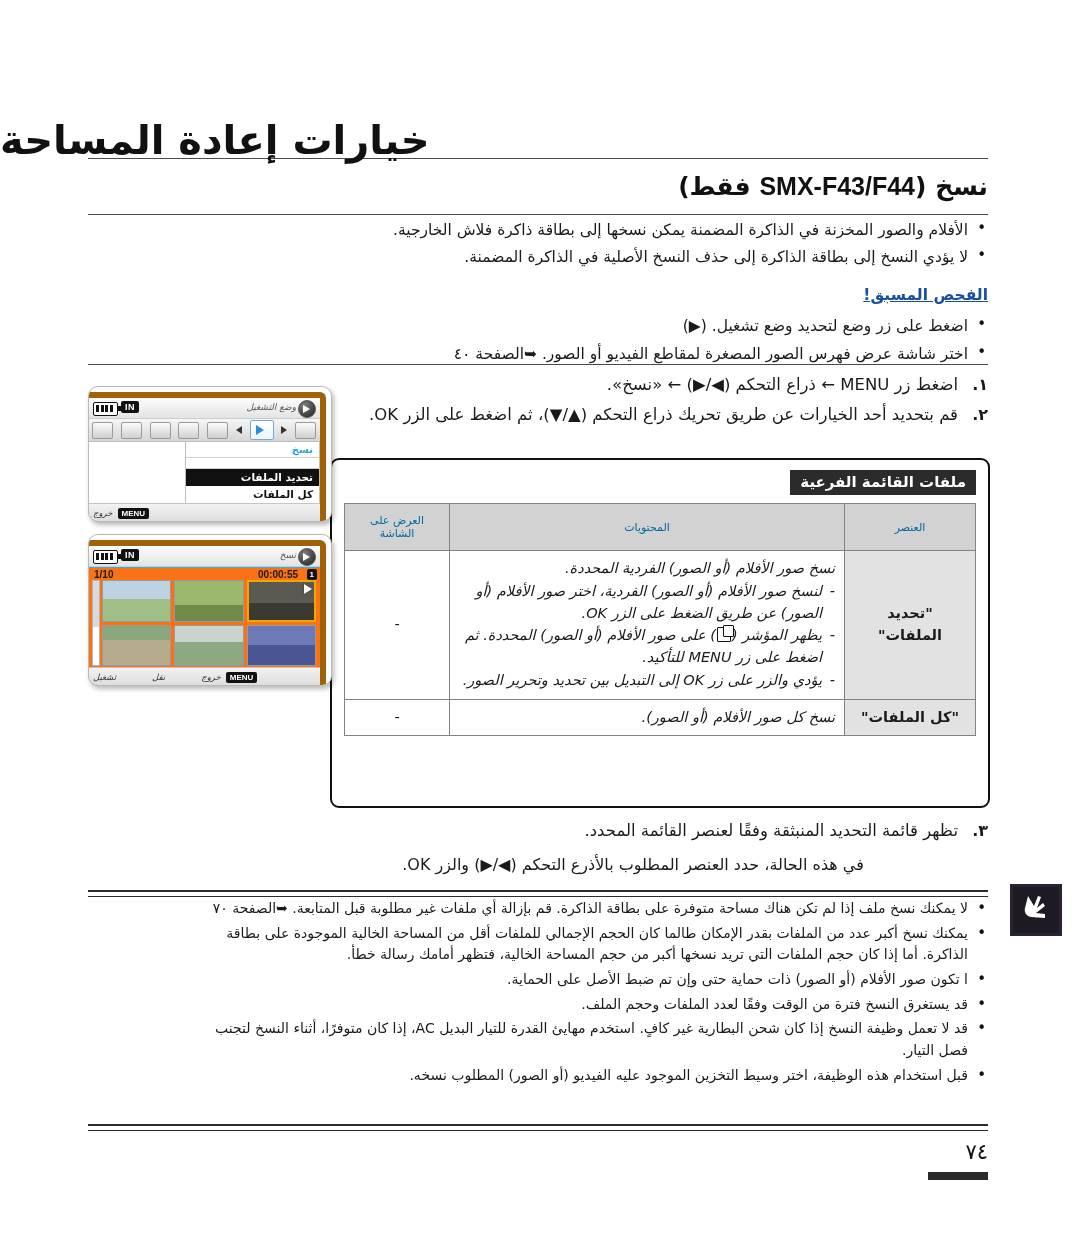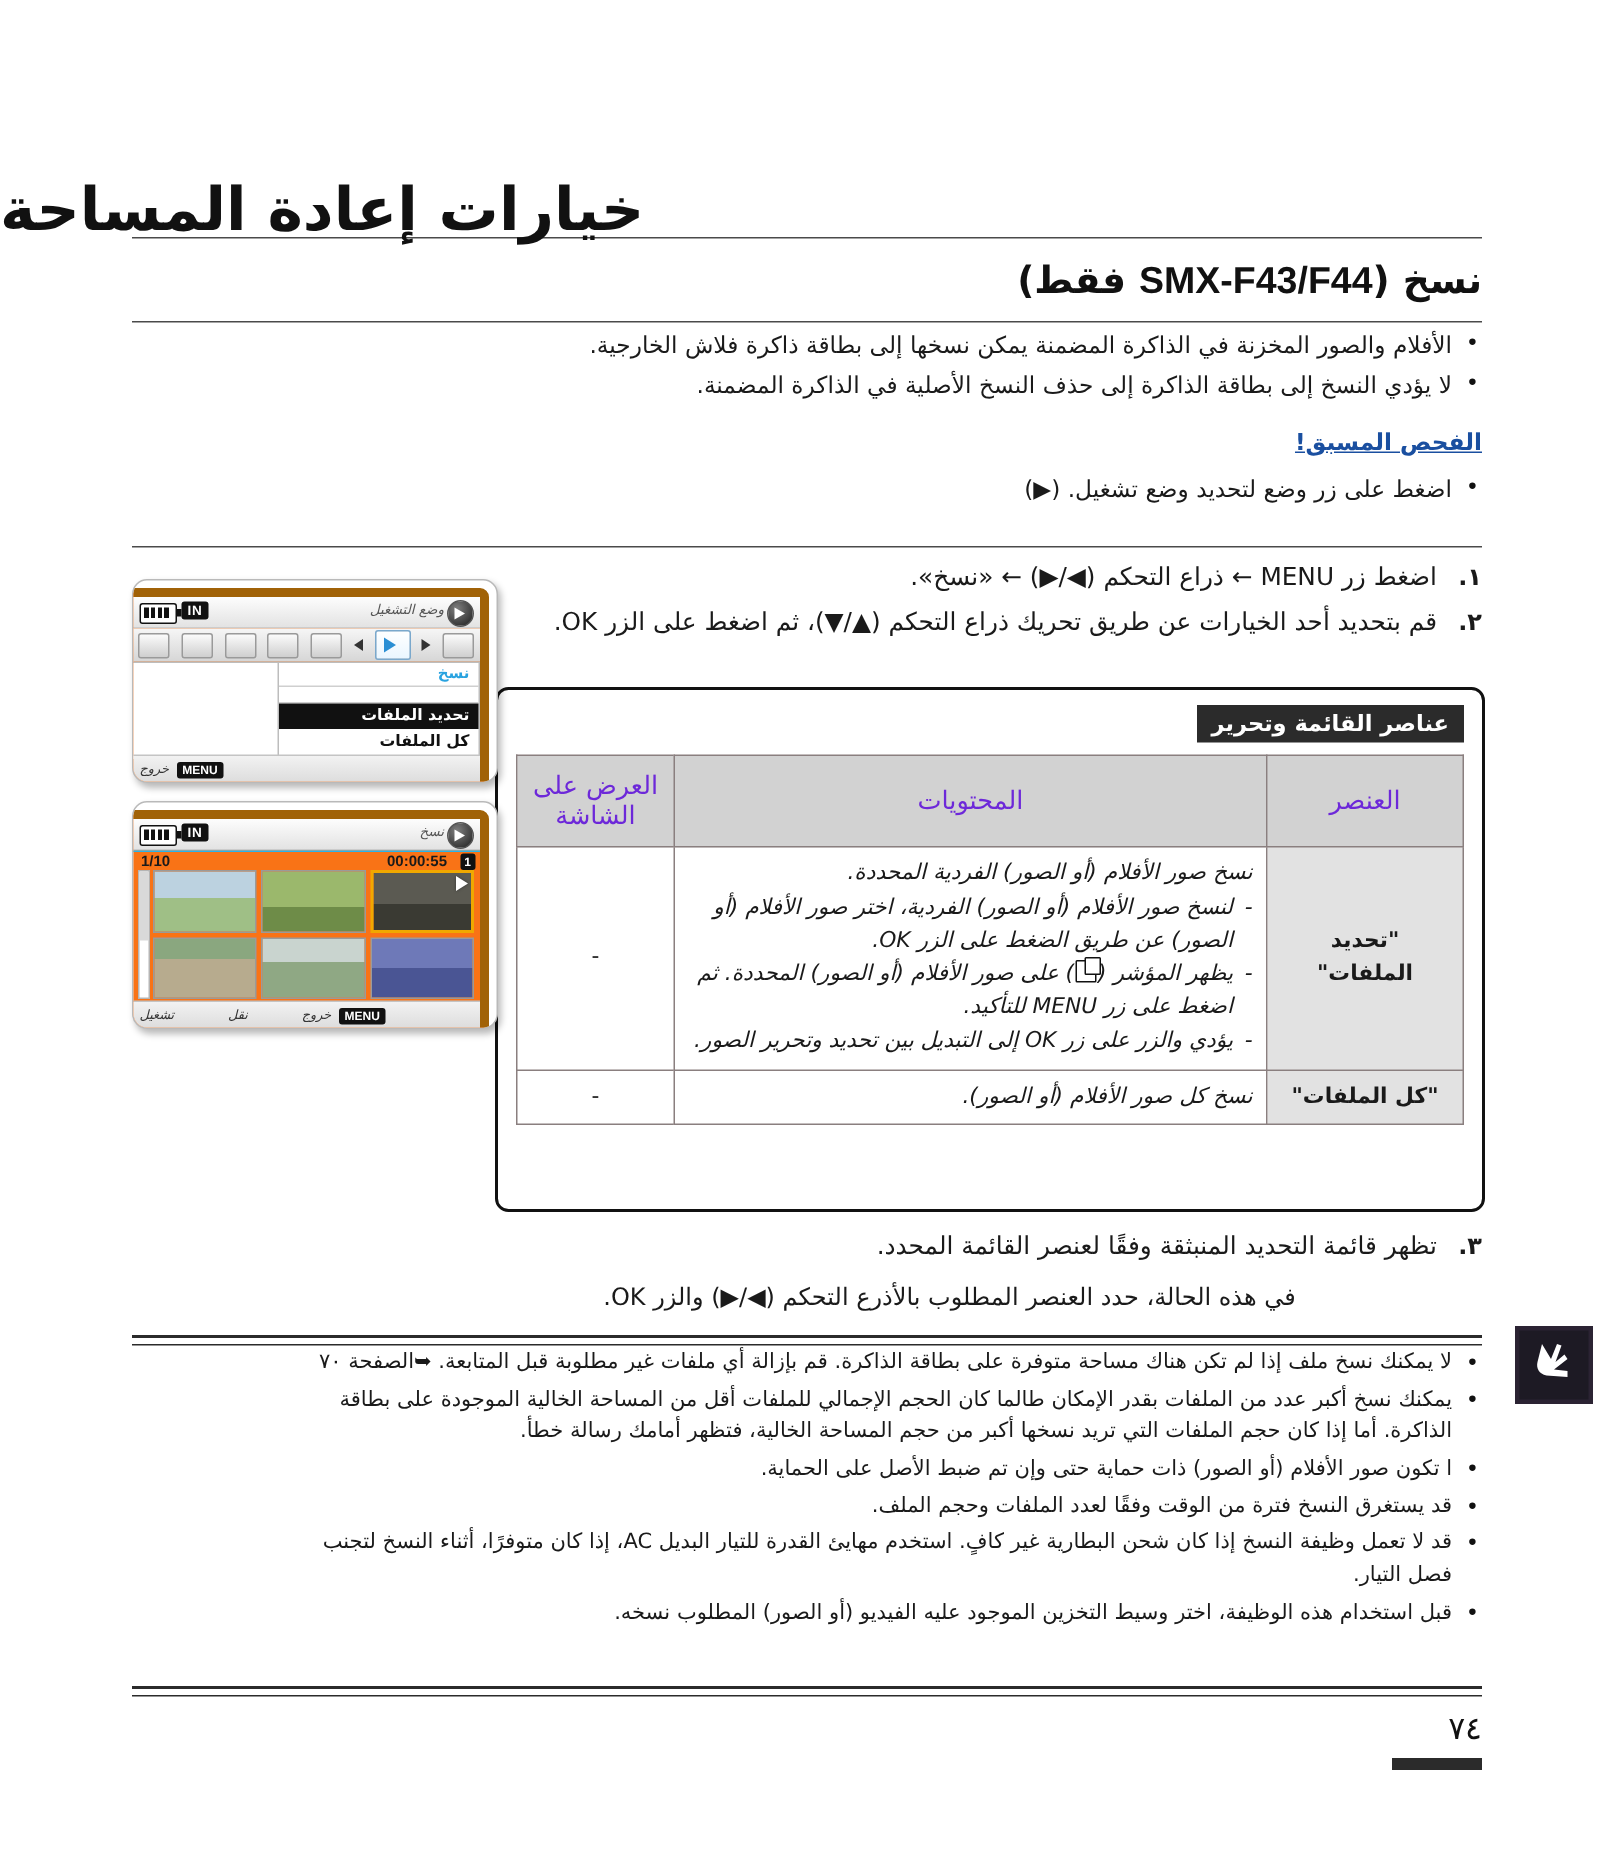--- a/index.html
+++ b/index.html
@@ -130,24 +130,24 @@
     width:100%;
     border-collapse:collapse;
     direction:rtl;
     table-layout:fixed;
     font-size:14.5px;
   }
   table.submenu th{
     background:#d2d2d2;
     border:1px solid #8a7f7f;
     font-weight:400;
-    font-size:17px;
+    font-size:11px;
     padding:10px 6px;
     text-align:center;
-    color:#6d28d9;
+    color:#0369a1;
   }
   table.submenu th.c-item{width:118px;}
   table.submenu th.c-screen{width:92px;}
   table.submenu td{
     border:1px solid #8a7f7f;
     padding:7px 9px;
     vertical-align:middle;
     line-height:1.5;
   }
   table.submenu td.item{
@@ -420,36 +420,37 @@
 
   <ul class="bl intro">
     <li>الأفلام والصور المخزنة في الذاكرة المضمنة يمكن نسخها إلى بطاقة ذاكرة فلاش الخارجية.</li>
     <li>لا يؤدي النسخ إلى بطاقة الذاكرة إلى حذف النسخ الأصلية في الذاكرة المضمنة.</li>
   </ul>
 
   <div class="precheck">الفحص المسبق!</div>
 
   <ul class="bl prereq">
     <li>اضغط على زر وضع لتحديد وضع تشغيل. (▶)</li>
+    <li>اختر شاشة عرض فهرس الصور المصغرة لمقاطع الفيديو أو الصور. ➥الصفحة ٤٠</li>
   </ul>
   <div class="rule-thin rule-under-prereq"></div>
 
   <ol class="steps steps-top">
     <li>
       <span class="num">١.</span>
       <span>اضغط زر MENU ← ذراع التحكم (◀/▶) ← «نسخ».</span>
     </li>
     <li>
       <span class="num">٢.</span>
       <span>قم بتحديد أحد الخيارات عن طريق تحريك ذراع التحكم (▲/▼)، ثم اضغط على الزر OK.</span>
     </li>
   </ol>
 
   <div class="tablebox">
-    <div class="tbl-caption">عناصر القائمة وتحرير</div>
+    <div class="tbl-caption">ملفات القائمة الفرعية</div>
     <table class="submenu">
       <thead>
         <tr>
           <th class="c-item">العنصر</th>
           <th>المحتويات</th>
           <th class="c-screen">العرض على الشاشة</th>
         </tr>
       </thead>
       <tbody>
         <tr>

